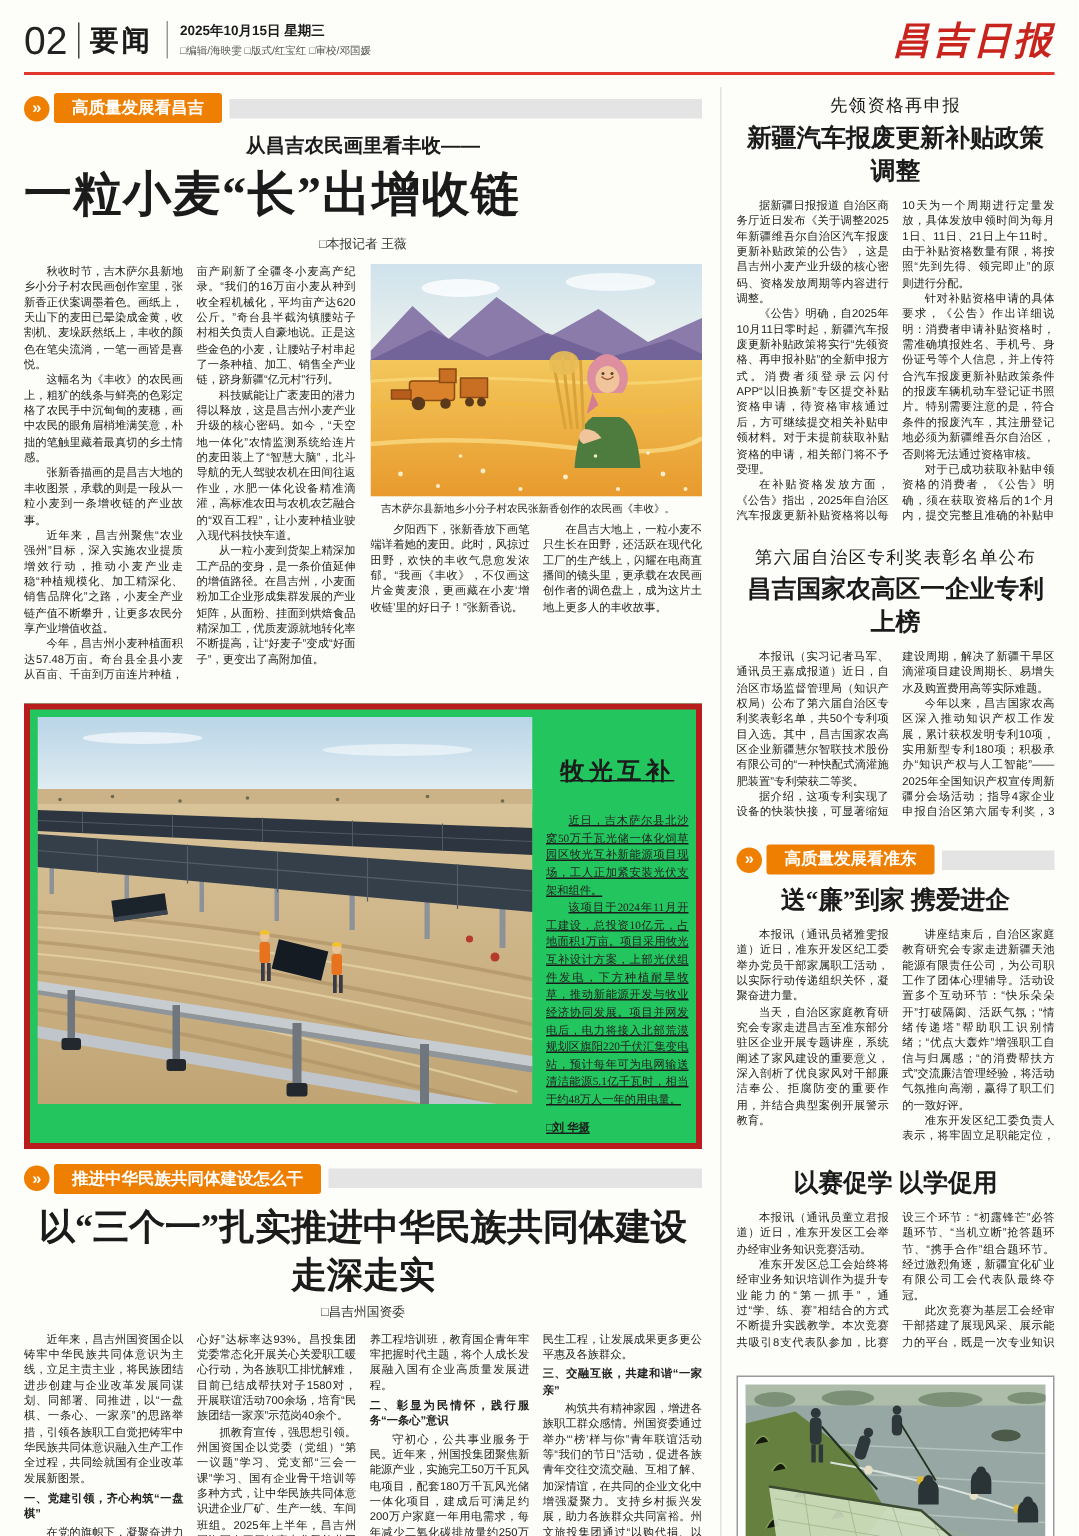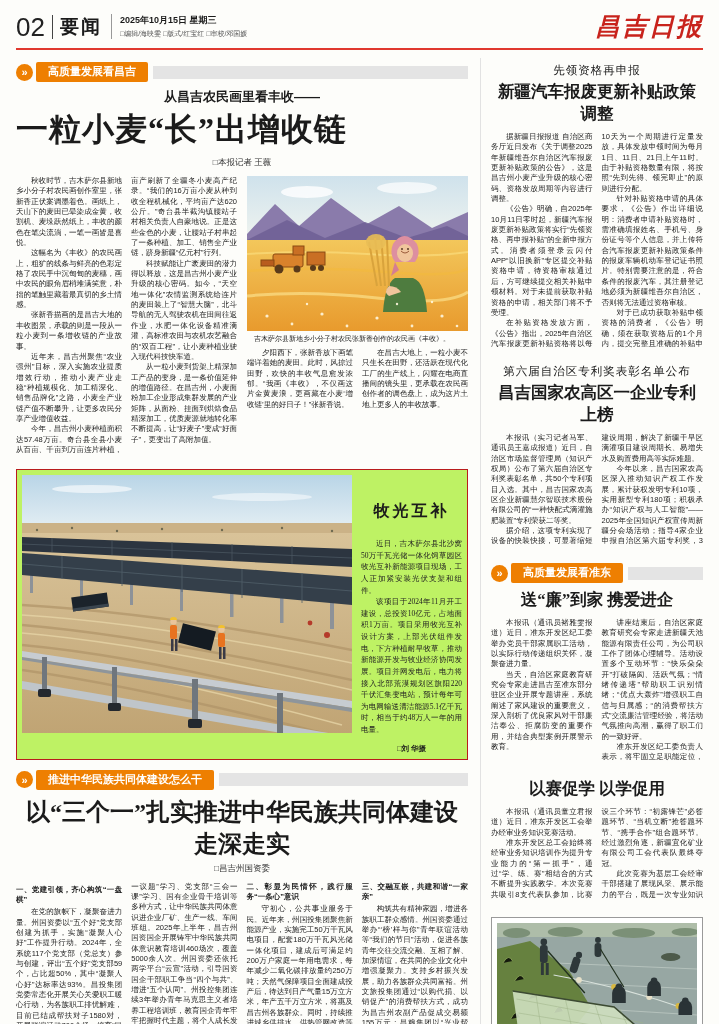--- a/index.html
+++ b/index.html
@@ -41,26 +41,26 @@
   .subhead { font-weight:bold; text-indent:0; margin:3px 0 2px; }
 
   .wheat-body { display:flex; gap:10px; }
   .wb-left { width:221px; height:283px; column-count:2; column-gap:9px; overflow:hidden; }
   .wb-right { width:221px; }
   .painting { width:221px; height:155px; display:block; }
   .pcaption { font-size:7px; color:#222; margin:3px 0 4px; text-indent:1em; }
   .wb-below { height:102px; column-count:2; column-gap:9px; overflow:hidden; }
 
   
-  .solarbox { border:1px solid #b91c1c; margin-top:10px; padding:5px; display:flex; gap:9px; background:#bef264; }
+  .solarbox { border:4px solid #b91c1c; margin-top:10px; padding:5px; display:flex; gap:9px; background:#22c55e;text-decoration:underline; }
   .solar-photo { width:330px; height:258px; flex:none; display:block; }
   .solar-side { flex:1; display:flex; flex-direction:column; }
   .solar-title { font-size:16px; font-weight:bold; text-align:center; letter-spacing:3px; margin:26px 0 16px; }
   .solar-side .para { font-family:"Liberation Serif", serif; line-height:1.55; }
-  .solar-credit { text-align:center; font-size:7.5px; font-weight:bold; margin-top:8px; }
+  .solar-credit { text-align:left; font-size:7.5px; font-weight:bold; margin-top:8px; }
 
   .headline2 { text-align:center; font-size:24px; font-weight:bold; font-family:"Liberation Serif", serif; margin:4px 0 3px; }
   .unity-body { height:210px; column-count:4; column-gap:9px; overflow:hidden; margin-top:3px; }
 
   
   .r-kicker { text-align:center; font-size:11.5px; margin:5px 0 3px; letter-spacing:1px; }
   .r-headline { text-align:center; font-size:16.5px; font-weight:bold; font-family:"Liberation Serif", serif; margin-bottom:7px; }
   .r-body { column-count:2; column-gap:9px; overflow:hidden; }
   .car-body { height:222px; }
   .patent-body { height:122px; }
@@ -315,20 +315,21 @@
         <div class="chev">»</div>
         <div class="label">推进中华民族共同体建设怎么干</div>
         <div class="bar"></div>
       </div>
 
       <div>
         <h2 class="headline2">以“三个一”扎实推进中华民族共同体建设走深走实</h2>
         <div class="byline">□昌吉州国资委</div>
         <div class="unity-body">
 
+        <p class="para">近年来，昌吉州国资国企以铸牢中华民族共同体意识为主线，立足主责主业，将民族团结进步创建与企业改革发展同谋划、同部署、同推进，以“一盘棋、一条心、一家亲”的思路举措，引领各族职工自觉把铸牢中华民族共同体意识融入生产工作全过程，共同绘就国有企业改革发展新图景。</p>
             <p class="para subhead">一、党建引领，齐心构筑“一盘棋”</p>
             <p class="para">在党的旗帜下，凝聚奋进力量。州国资委以“五个好”党支部创建为抓手，实施“凝聚人心好”工作提升行动。2024年，全系统117个党支部（党总支）参与创建，评出“五个好”党支部59个，占比超50%，其中“凝聚人心好”达标率达93%。昌投集团党委常态化开展关心关爱职工暖心行动，为各族职工排忧解难，目前已结成帮扶对子1580对，开展联谊活动700余场，培育“民族团结一家亲”示范岗40余个。</p>
             <p class="para">抓教育宣传，强思想引领。州国资国企以党委（党组）“第一议题”学习、党支部“三会一课”学习、国有企业骨干培训等多种方式，让中华民族共同体意识进企业厂矿、生产一线、车间班组。2025年上半年，昌吉州国资国企开展铸牢中华民族共同体意识教育培训460场次，覆盖5000余人次。州国资委还依托两学平台“云宣”活动，引导国资国企干部职工争当“四个与共”、增进“五个认同”。州投控集团连续3年举办青年马克思主义者培养工程培训班，教育国企青年牢牢把握时代主题，将个人成长发展融入国有企业高质量发展进程。</p>
             <p class="para subhead">二、彰显为民情怀，践行服务“一条心”意识</p>
             <p class="para">守初心，公共事业服务于民。近年来，州国投集团聚焦新能源产业，实施完工50万千瓦风电项目，配套180万千瓦风光储一体化项目，建成后可满足约200万户家庭一年用电需求，每年减少二氧化碳排放量约250万吨；天然气保障项目全面建成投产后，待达到日产气量15万立方米，年产五千万立方米，将惠及昌吉州各族群众。同时，持续推进城乡供排水、供热管网改造等民生工程，让发展成果更多更公平惠及各族群众。</p>
             <p class="para subhead">三、交融互嵌，共建和谐“一家亲”</p>
             <p class="para">构筑共有精神家园，增进各族职工群众感情。州国资委通过举办“‘榜’样与你”青年联谊活动等“我们的节日”活动，促进各族青年交往交流交融、互相了解、加深情谊，在共同的企业文化中增强凝聚力。支持乡村振兴发展，助力各族群众共同富裕。州文旅投集团通过“以购代捐、以销促产”的消费帮扶方式，成功为昌吉州农副产品促成交易额155万元；昌粮集团以“兴业帮扶”为抓手，推广“订单农业”模式，签订小麦种子收购协议，惠及农户1500余户，带动农户户均增收6000元。</p>
           </div>
       </div>
     </div>

